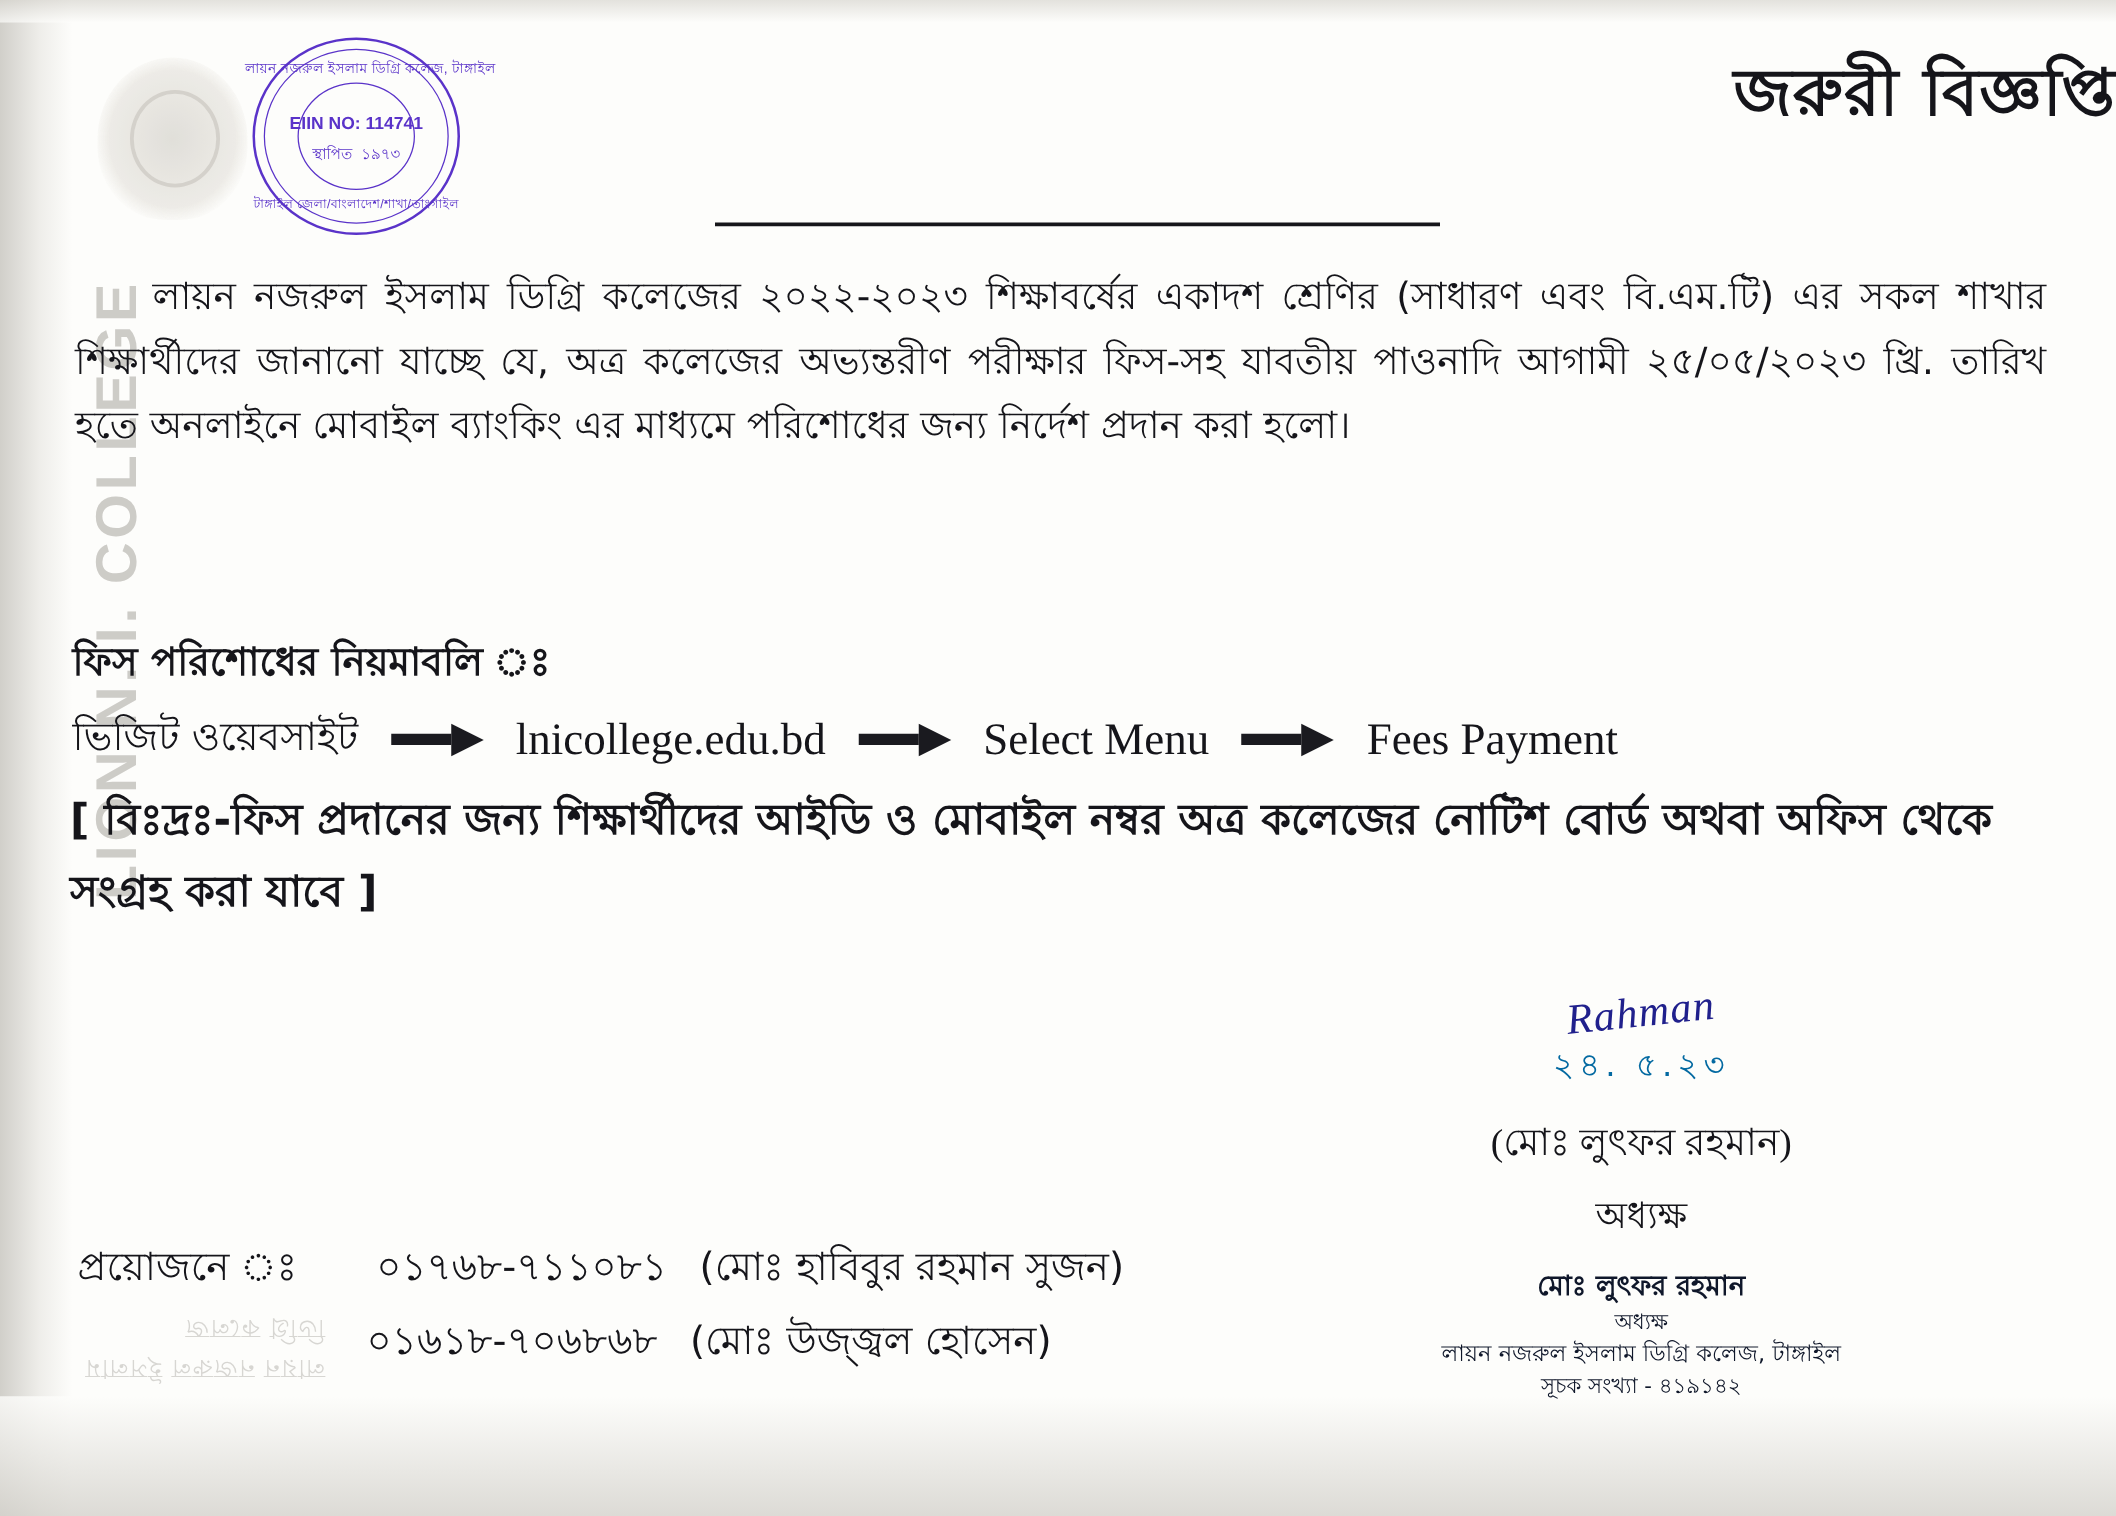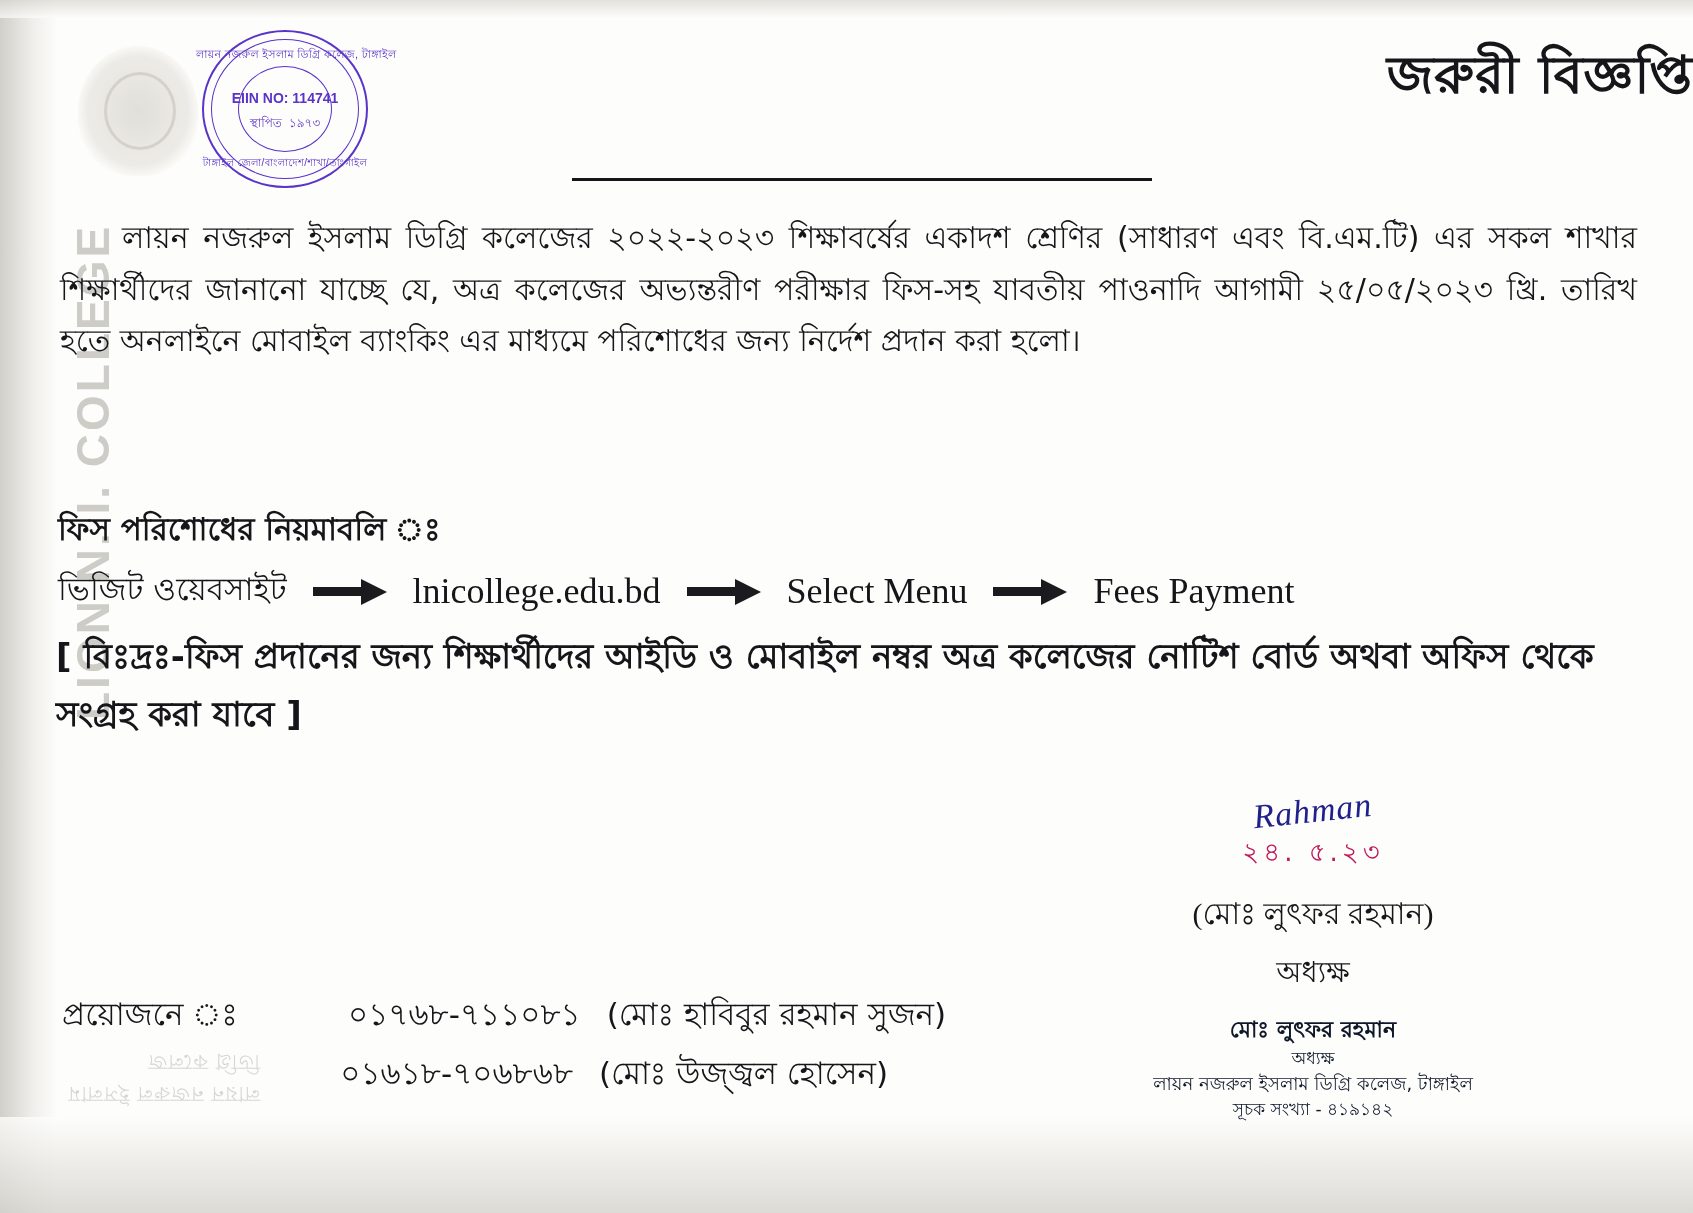--- a/index.html
+++ b/index.html
@@ -251,21 +251,21 @@
     font-size: 34px;
     font-style: italic;
     color: #20208c;
     letter-spacing: 1px;
     transform: rotate(-6deg);
     display: inline-block;
   }
   .handdate {
     font-family: "DejaVu Sans", sans-serif;
     font-size: 26px;
-    color: #be185d;
+    color: #0369a1;
     margin-top: 2px;
     letter-spacing: 4px;
   }
   .sign-name {
     font-family: Liberation Serif, serif;
     font-size: 30px;
     margin-top: 14px;
   }
   .sign-role {
     font-family: "DejaVu Sans", "Liberation Sans", sans-serif;
@@ -288,21 +288,21 @@
     position: absolute;
     left: 62px;
     top: 985px;
     font-size: 31px;
     line-height: 1.9;
     font-family: "DejaVu Sans", "Liberation Sans", sans-serif;
     text-align: right;
   }
   .contacts .row { display: flex; gap: 26px; }
   .contacts .lbl { min-width: 168px; }
-  .contacts .num { min-width: 270px; margin-left: 47px; }
+  .contacts .num { min-width: 270px; }
   .contacts .row.second .lbl { min-width: 168px; visibility: hidden; }
 </style>
 </head>
 <body>
 
 <div class="page">
 
   <div class="paper-edge-left"></div>
   <div class="paper-edge-top"></div>
   <div class="paper-edge-bottom"></div>

